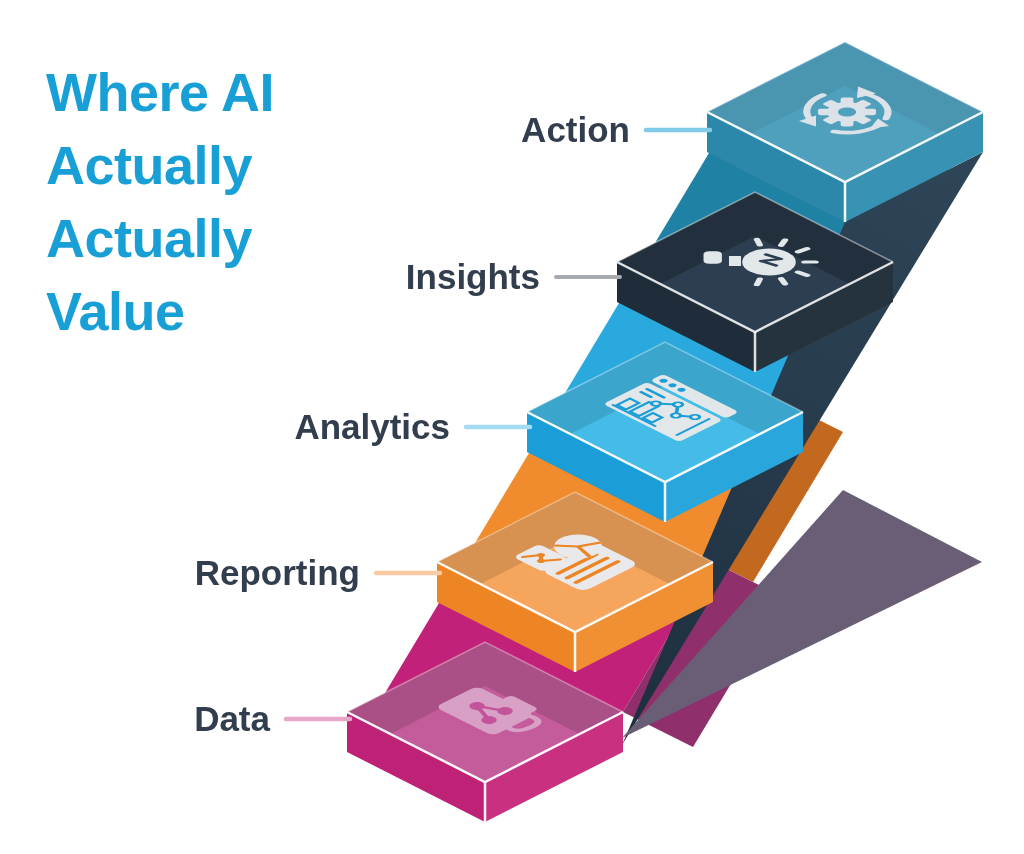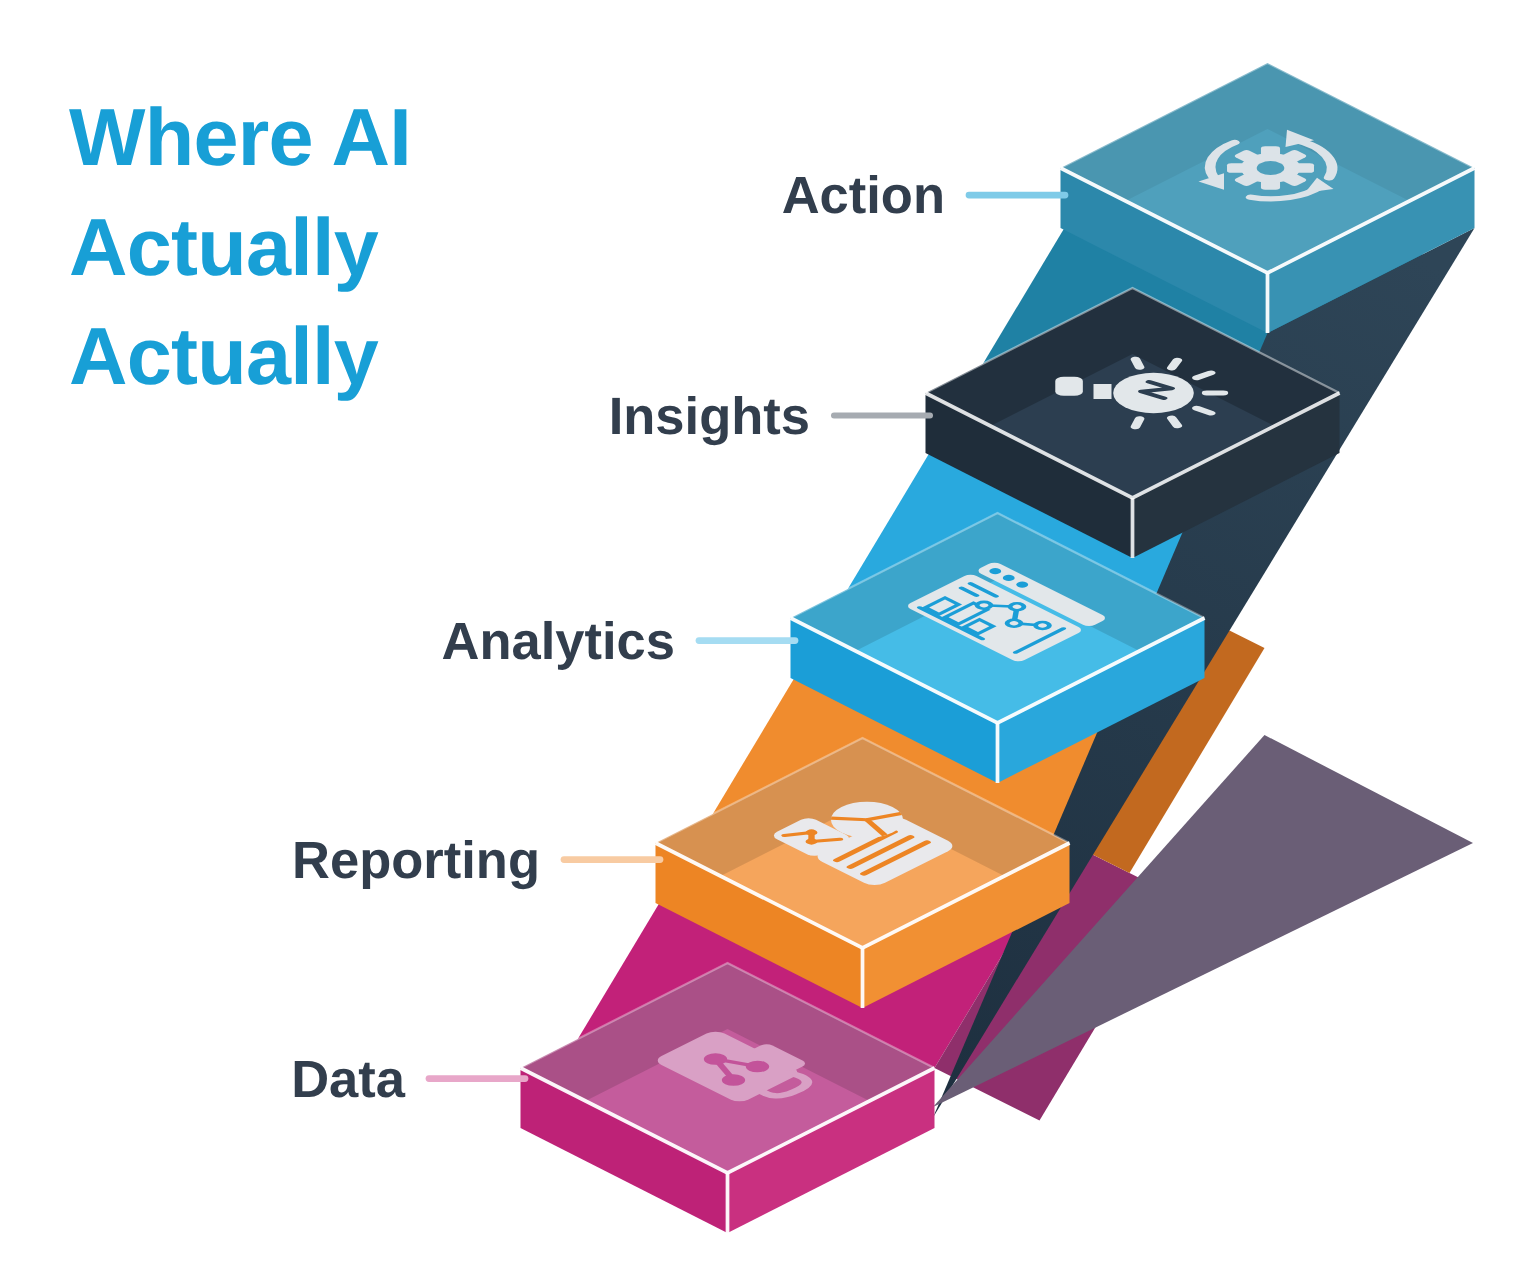--- a/index.html
+++ b/index.html
@@ -12,20 +12,21 @@
 </style>
 </head>
 <body>
 
 <div class="stage">
 
   <div class="title">
     <div>Where AI</div>
     <div>Actually</div>
     <div>Actually</div>
+    <div>Value</div>
   </div>
 
   <svg class="scene" width="1024" height="854" viewBox="0 0 1024 854">
     <defs>
       <clipPath id="topClip">
         <polygon points="0,-70 138,0 0,70 -138,0"></polygon>
       </clipPath>
       <linearGradient id="wedgeGrad" gradientUnits="userSpaceOnUse" x1="920" y1="160" x2="640" y2="720">
         <stop offset="0" stop-color="#2E4557"></stop>
         <stop offset="1" stop-color="#1E3040"></stop>

